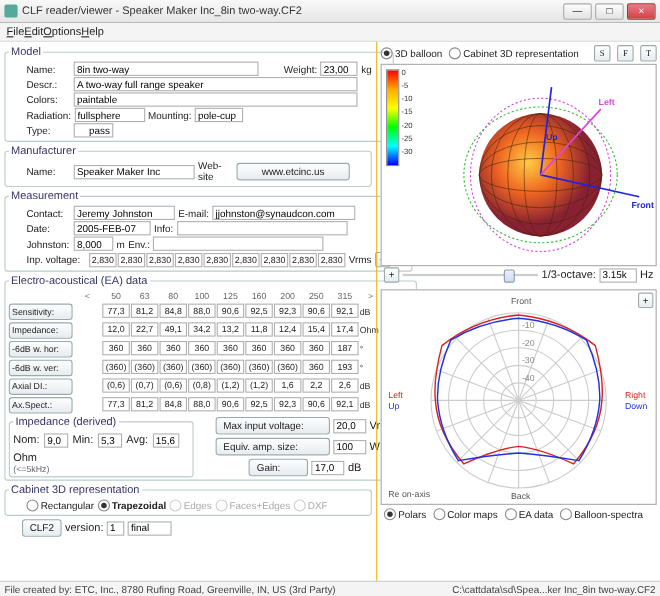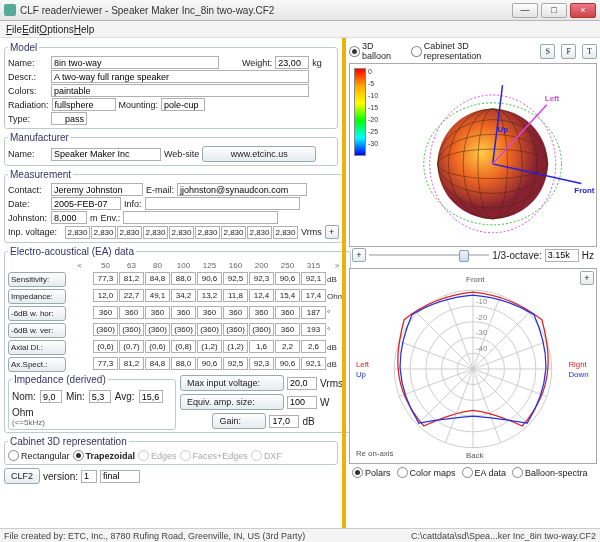--- a/index.html
+++ b/index.html
@@ -6,24 +6,24 @@
 .titlebar{height:20px;background:linear-gradient(#f8f8f8,#e6e6e6);border-bottom:1px solid #b8b8b8;display:flex;align-items:center;padding:0 4px;}
 .titlebar .icon{width:12px;height:12px;background:#5a9;border-radius:2px;margin-right:4px;}
 .titlebar .title{flex:1;font-size:10px;color:#333;}
 .winbtns{display:flex;gap:3px;}
 .winbtns span{width:24px;height:13px;border:1px solid #aaa;background:linear-gradient(#fdfdfd,#e3e3e3);border-radius:2px;display:flex;align-items:center;justify-content:center;font-size:9px;}
 .winbtns .close{background:linear-gradient(#e78,#c44);border-color:#a33;color:#fff;}
 .menubar{height:16px;background:#f4f4f4;border-bottom:1px solid #ddd;display:flex;align-items:center;padding-left:6px;gap:0;font-size:10px;}
 .menubar span u{text-decoration:underline;}
 .body{display:flex;height:490px;}
 .left{width:342px;padding:3px 4px;box-sizing:border-box;}
-.right{flex:1;border-left:4px solid #eab308;display:flex;flex-direction:column;}
+.right{flex:1;border-left:1px solid #eab308;display:flex;flex-direction:column;}
 fieldset{border:1px solid #bcc;border-radius:3px;margin:1px 0 3px 0;padding:2px 3px;}
 legend{font-size:10px;color:#336;padding:0 2px;}
-.row{display:flex;align-items:center;gap:3px;margin:1px 0;}
+.row{display:flex;align-items:center;gap:3px;margin:1px 16px;}
 .lbl{font-size:9px;color:#222;min-width:40px;}
 input[type="text"]{border:1px solid #b0b0b0;height:13px;padding:0 2px;font-size:9px;background:#fff;box-sizing:border-box;}
 .btn,.btn2{border:1px solid #9aa;border-radius:3px;height:14px;padding:0 6px;font-size:9px;background:linear-gradient(#fdfdfd,#e7ecf0);cursor:default;display:inline-flex;align-items:center;}
 .grid{display:grid;grid-template-columns:58px repeat(10,25px) 20px;gap:1px;margin-top:2px;}
 .grid .hd{text-align:center;font-size:8px;color:#666;}
 .grid .rowlbl{grid-column:1;display:flex;}
 .grid .rowlbl .btn{width:56px;height:13px;font-size:8px;padding:0 2px;justify-content:flex-start;}
 .cell{width:25px;height:13px;border:1px solid #b0b0b0;font-size:8px;display:flex;align-items:center;justify-content:center;background:#fff;box-sizing:border-box;}
 .unit{font-size:8px;color:#333;display:flex;align-items:center;}
 .impd{display:flex;gap:4px;align-items:center;margin-top:3px;flex-wrap:wrap;}

